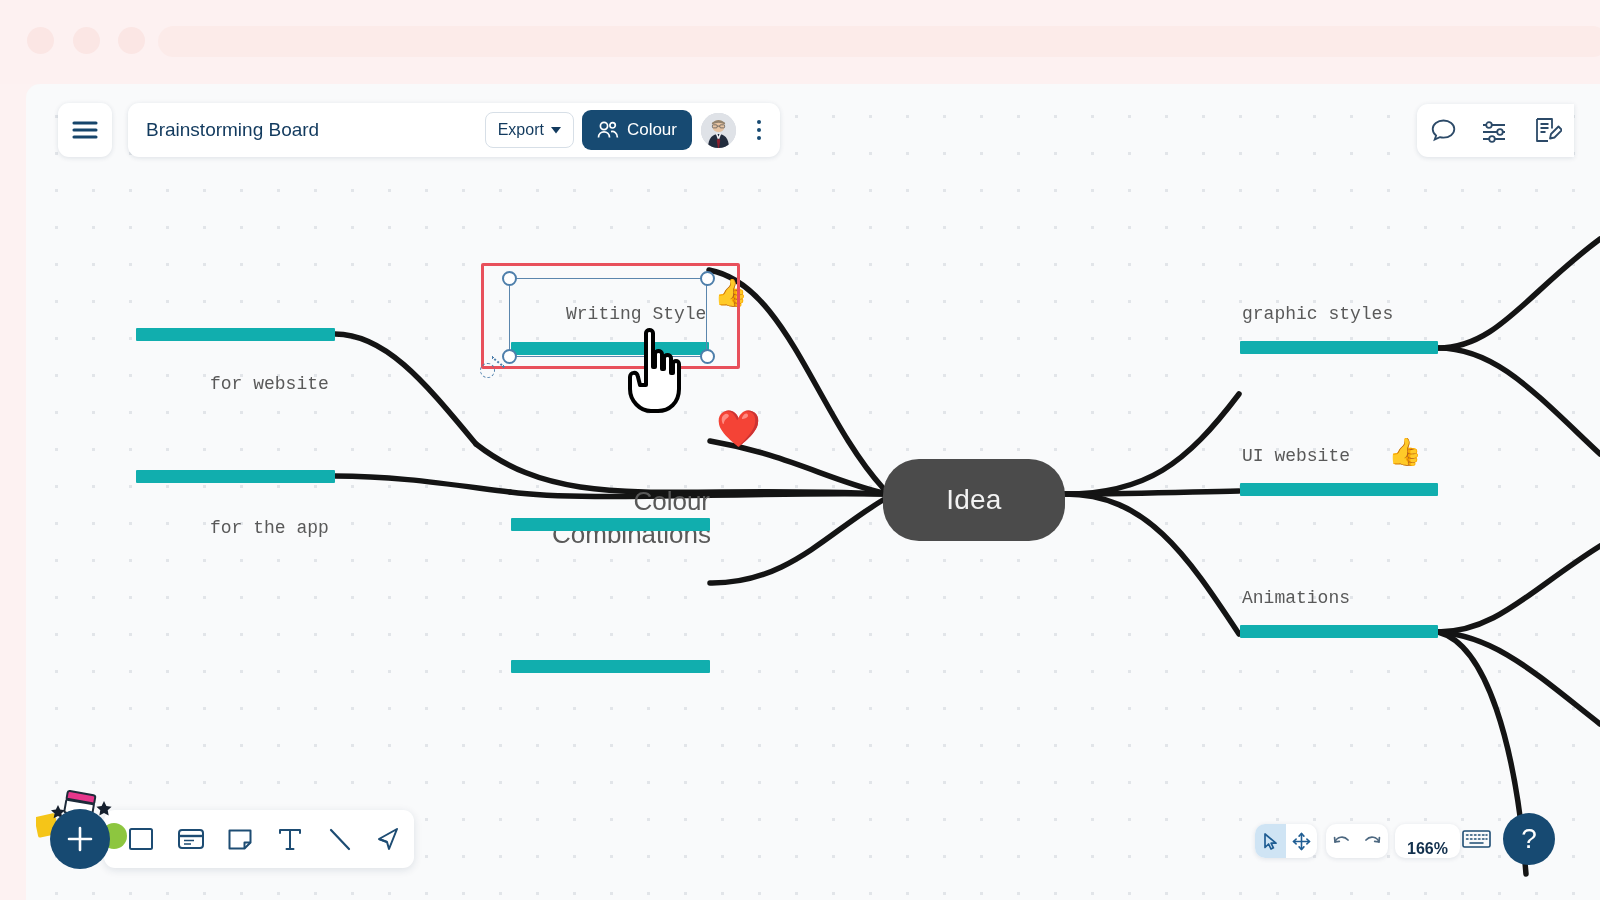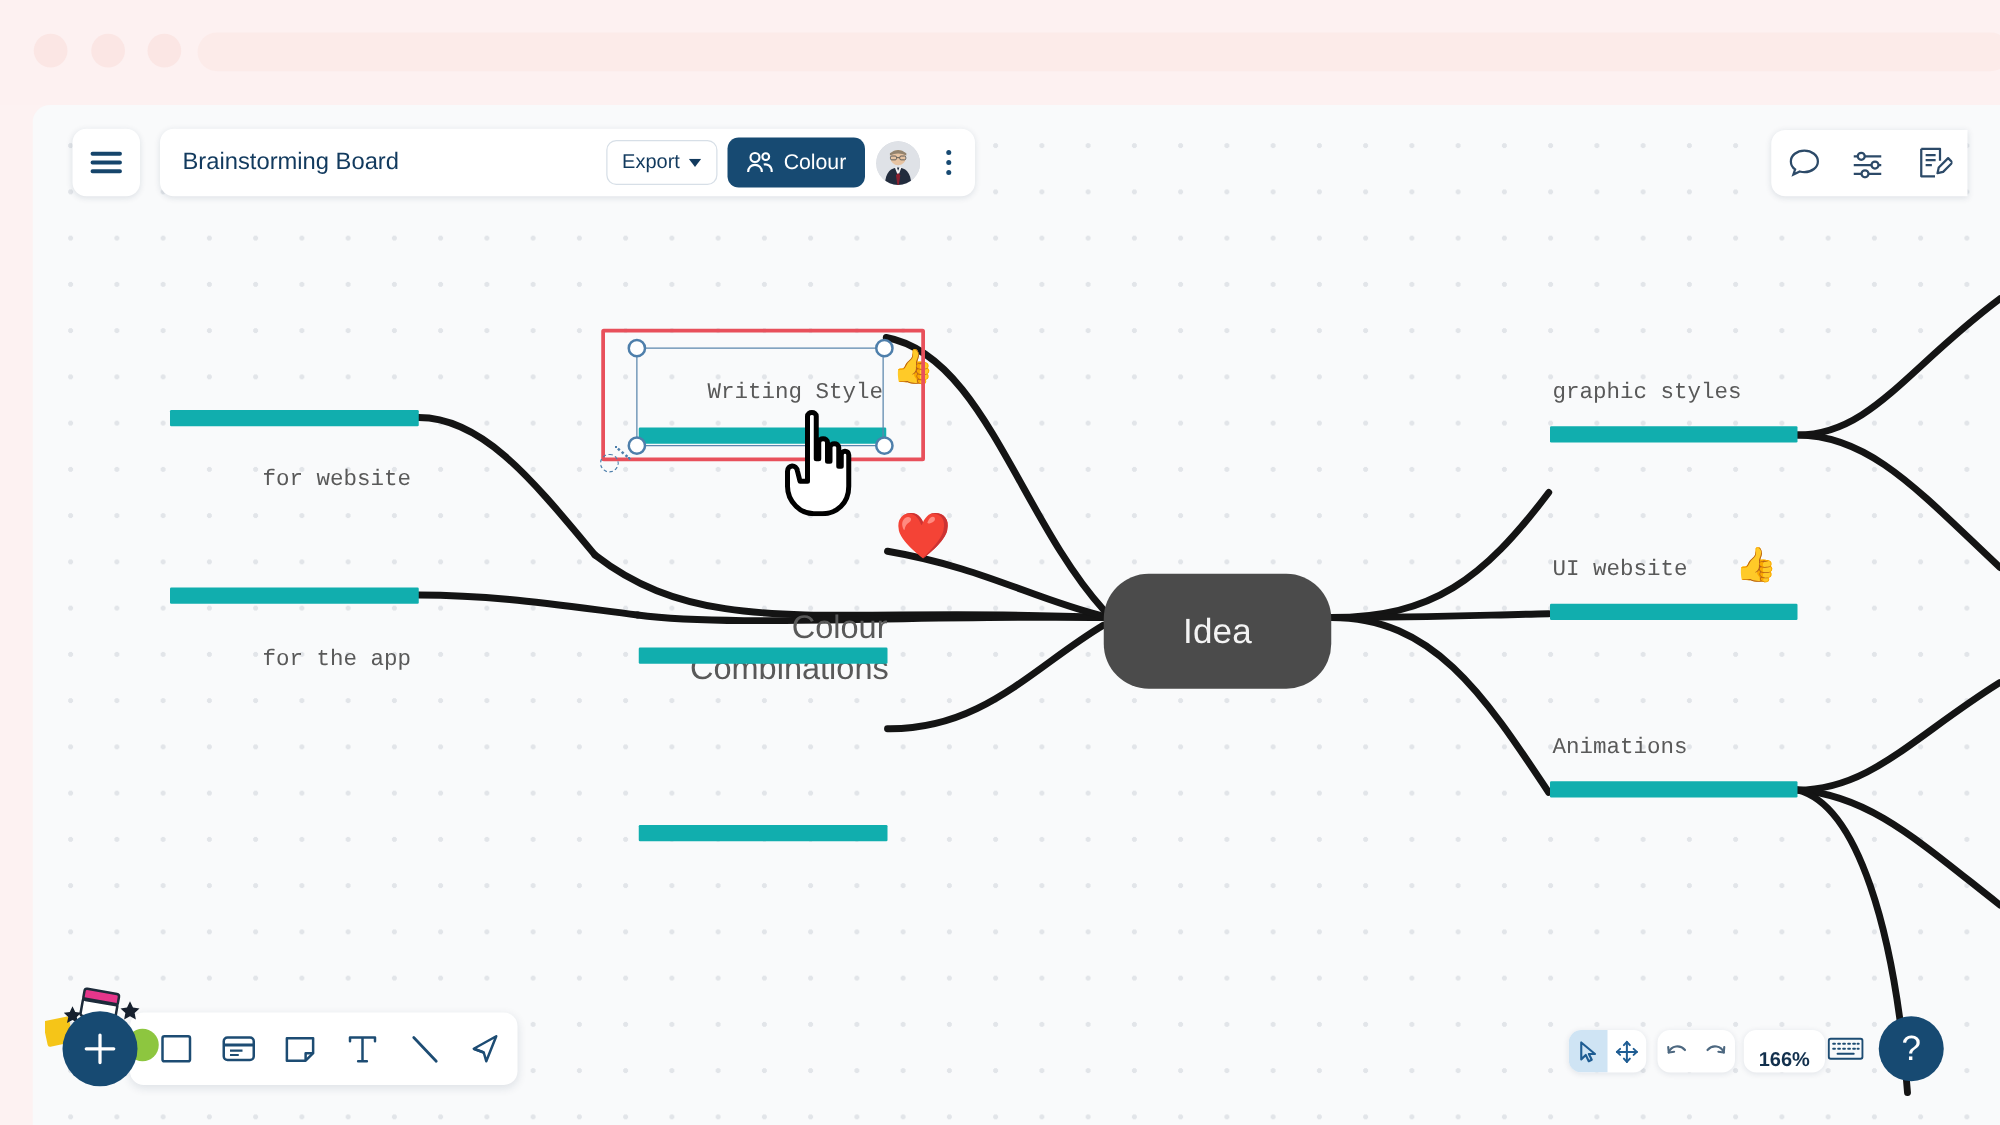--- a/index.html
+++ b/index.html
@@ -56,21 +56,21 @@
     position: absolute;
     height: 13px;
     background: #11aeae;
     border-radius: 1px;
   }
   .node-emoji { font-size: 27px; vertical-align: -2px; }
 
   #center-node {
     position: absolute;
     left: 857px; top: 375px;
-    width: 182px; height: 92px;
+    width: 182px; height: 82px;
     background: #4b4b4b;
     border-radius: 36px;
     display: flex; align-items: center; justify-content: center;
   }
   #center-node-label {
     color: #f3f3f3; font-size: 28px; letter-spacing: .2px;
   }
 
   
   #selection-outer {

